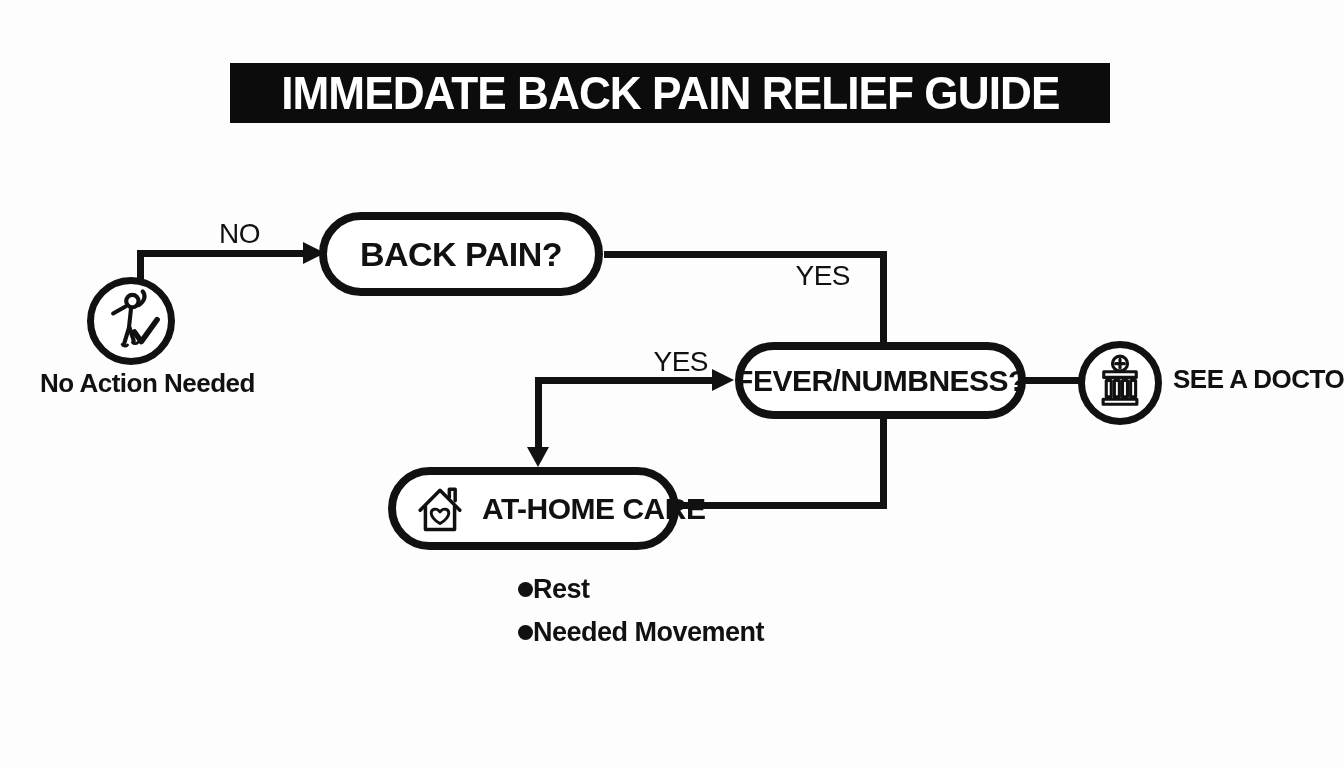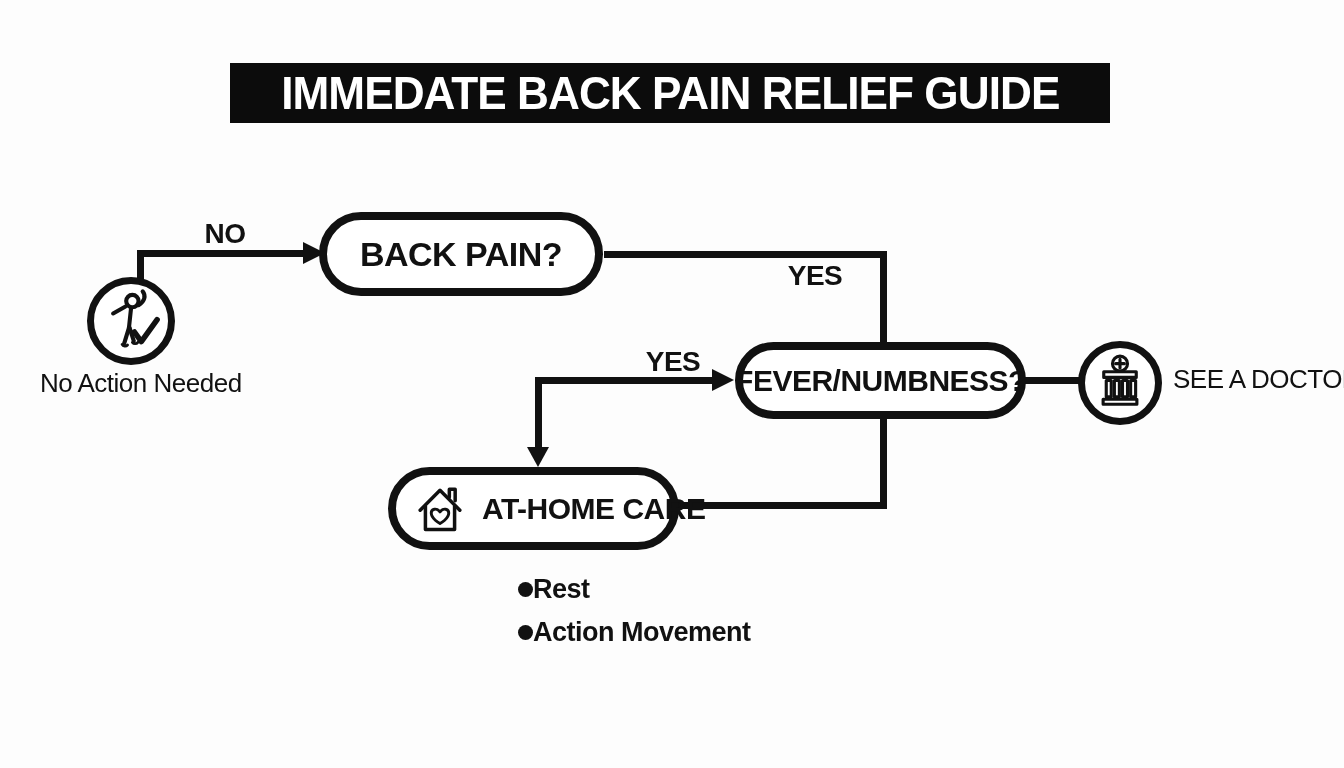--- a/index.html
+++ b/index.html
@@ -55,22 +55,22 @@
   
   .circle{
     position:absolute;background:var(--node-bg);
     border:7px solid var(--ink);border-radius:50%;
     display:flex;align-items:center;justify-content:center;
   }
   .circle-person{left:87px;top:277px;width:88px;height:88px;}
   .circle-doctor{left:1078px;top:341px;width:84px;height:84px;}
 
   
-  .edge-label{position:absolute;font-weight:bold;font-size:28px;letter-spacing:-0.5px;text-align:center;}
-  .caption{position:absolute;font-weight:normal;font-size:26px;letter-spacing:-0.5px;white-space:nowrap;}
+  .edge-label{position:absolute;font-weight:normal;font-size:28px;letter-spacing:-0.5px;text-align:right;}
+  .caption{position:absolute;font-weight:bold;font-size:26px;letter-spacing:-0.5px;white-space:nowrap;}
   .caption-noaction{left:40px;top:368px;width:198px;text-align:center;}
   .caption-doctor{left:1173px;top:364px;}
 
   
   .care-list{position:absolute;left:518px;top:574px;display:flex;flex-direction:column;gap:12px;}
   .care-row{display:flex;align-items:center;}
   .dot{width:15px;height:15px;border-radius:50%;background:var(--ink);flex:0 0 auto;}
   .care-text{font-weight:bold;font-size:27px;letter-spacing:-0.5px;white-space:nowrap;}
 
   .icon-svg{display:block;}
@@ -158,17 +158,17 @@
   </div>
   <div class="caption caption-doctor">SEE A DOCTOR</div>
 
   <div class="care-list">
     <div class="care-row">
       <span class="dot"></span>
       <span class="care-text">Rest</span>
     </div>
     <div class="care-row">
       <span class="dot"></span>
-      <span class="care-text">Action Movement</span>
+      <span class="care-text">Needed Movement</span>
     </div>
   </div>
 
 </div>
 
 </body></html>

